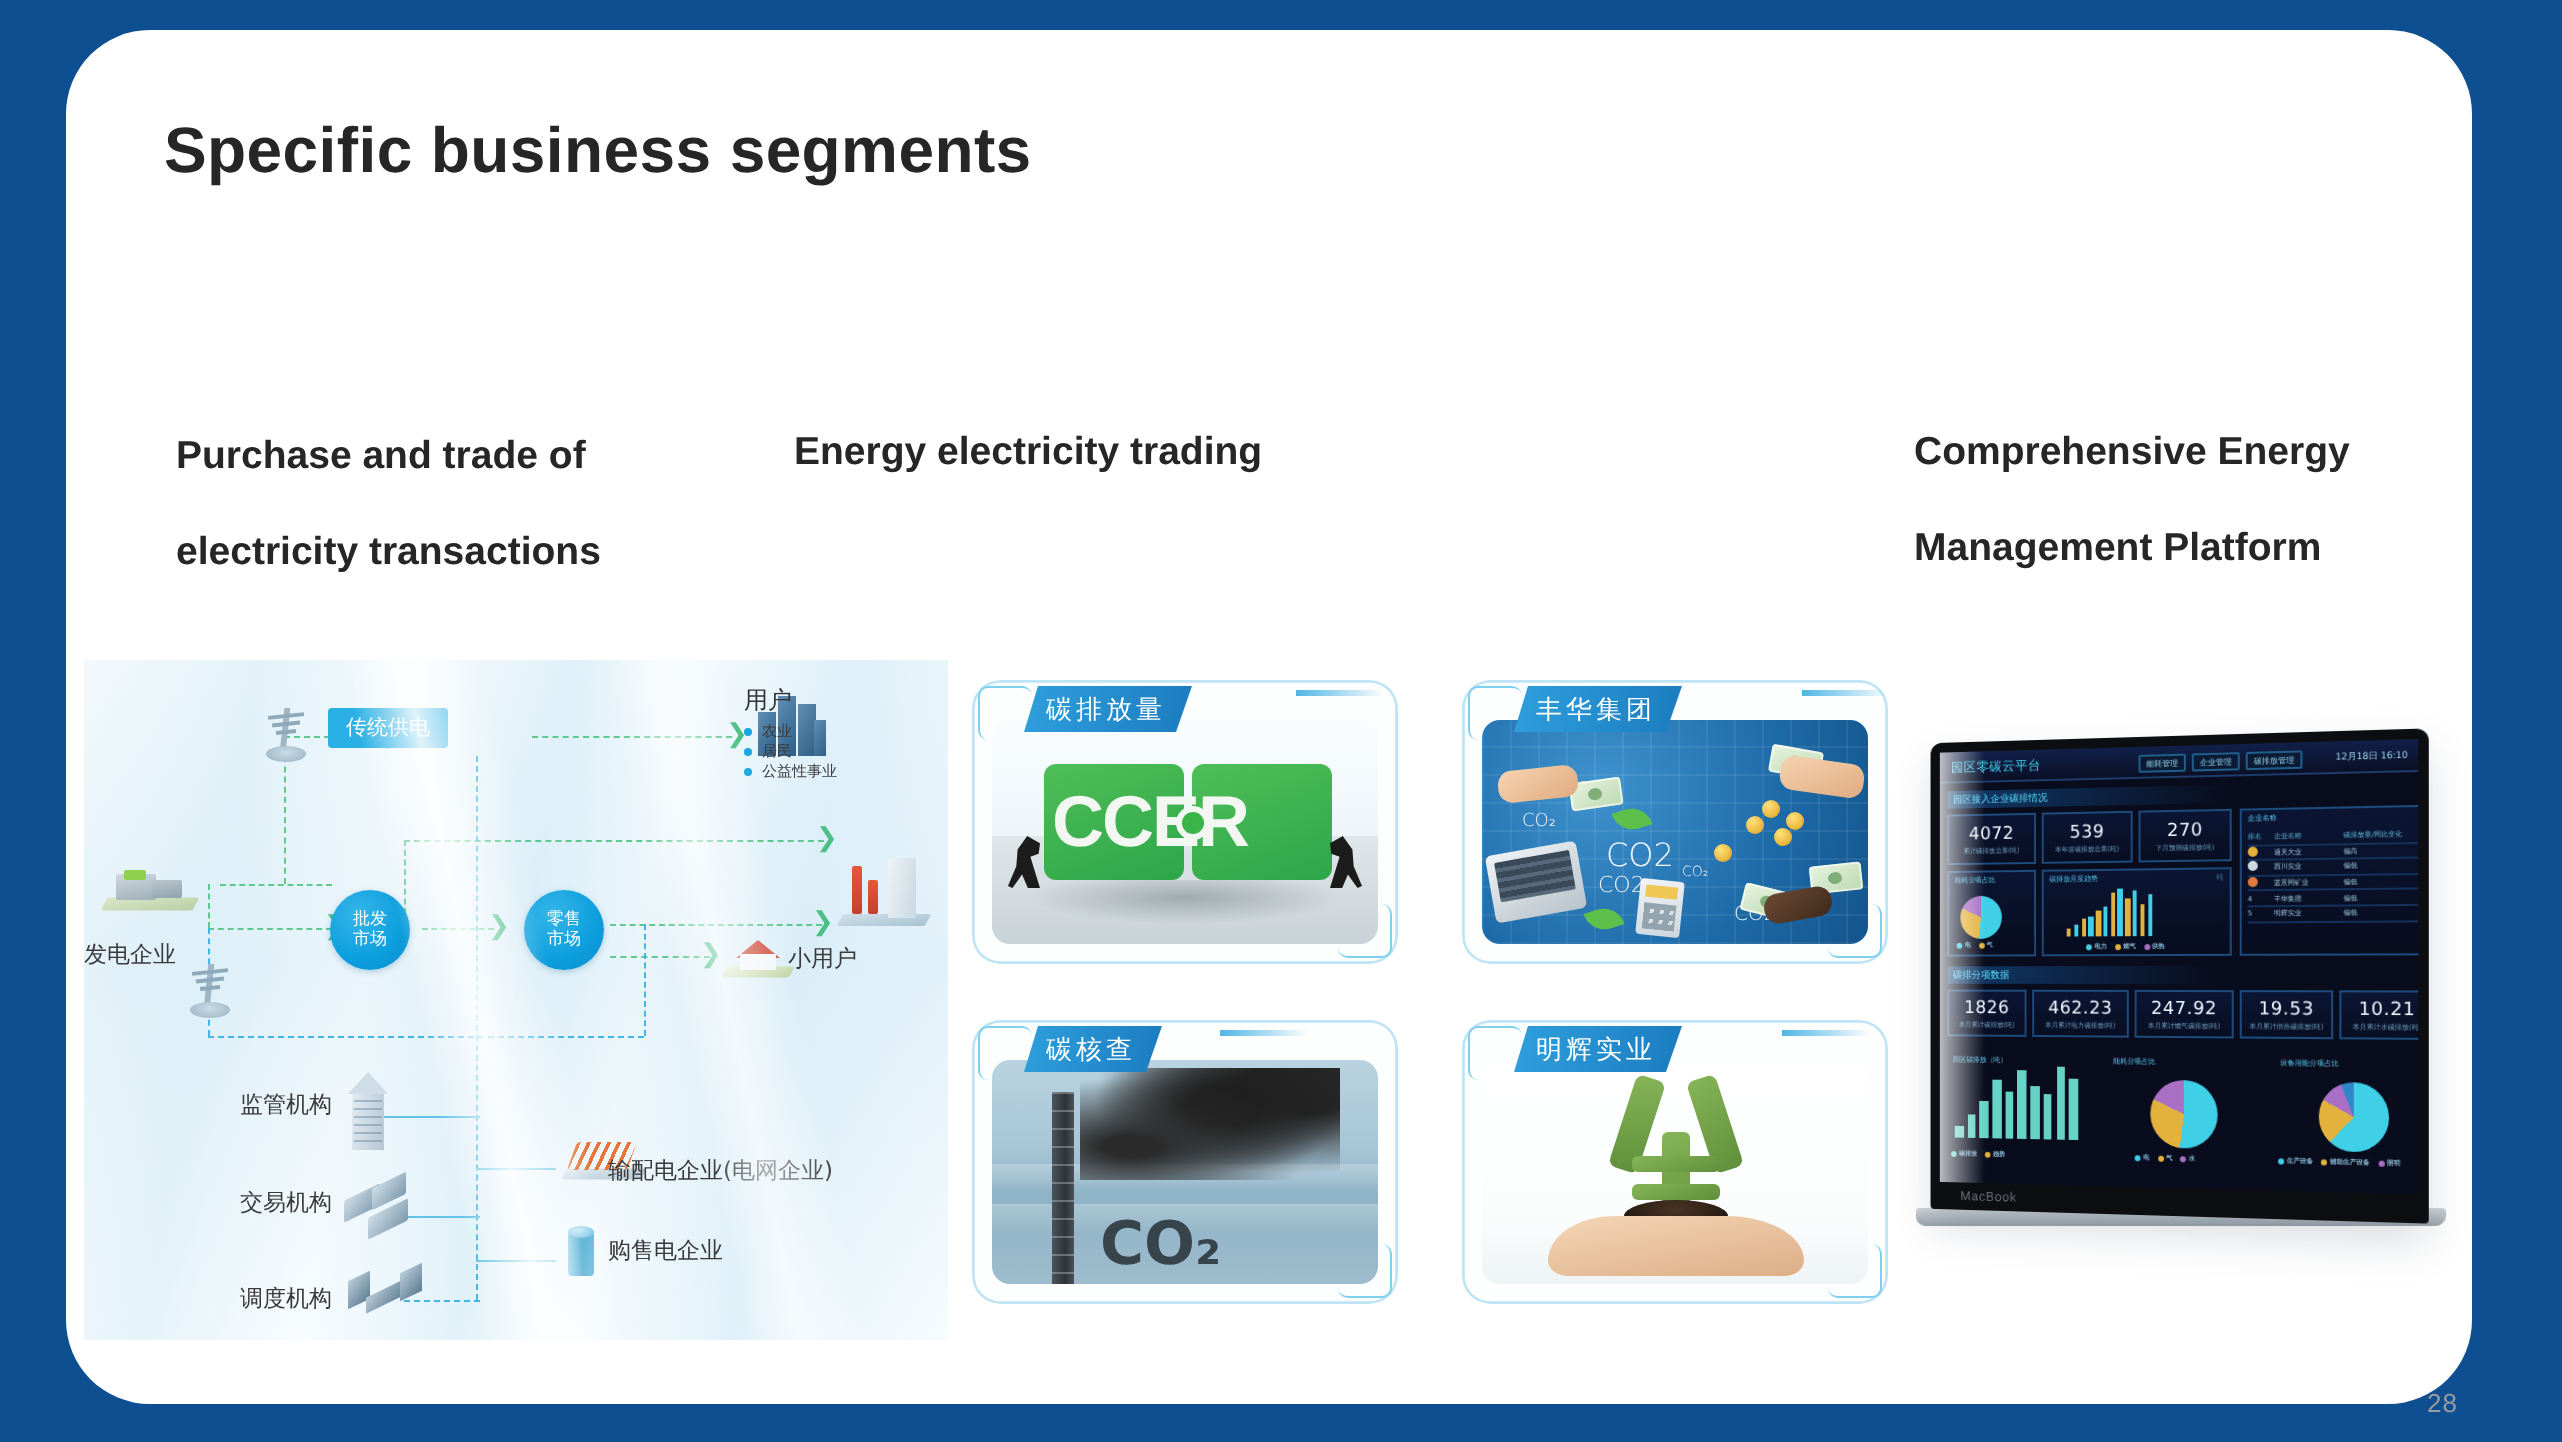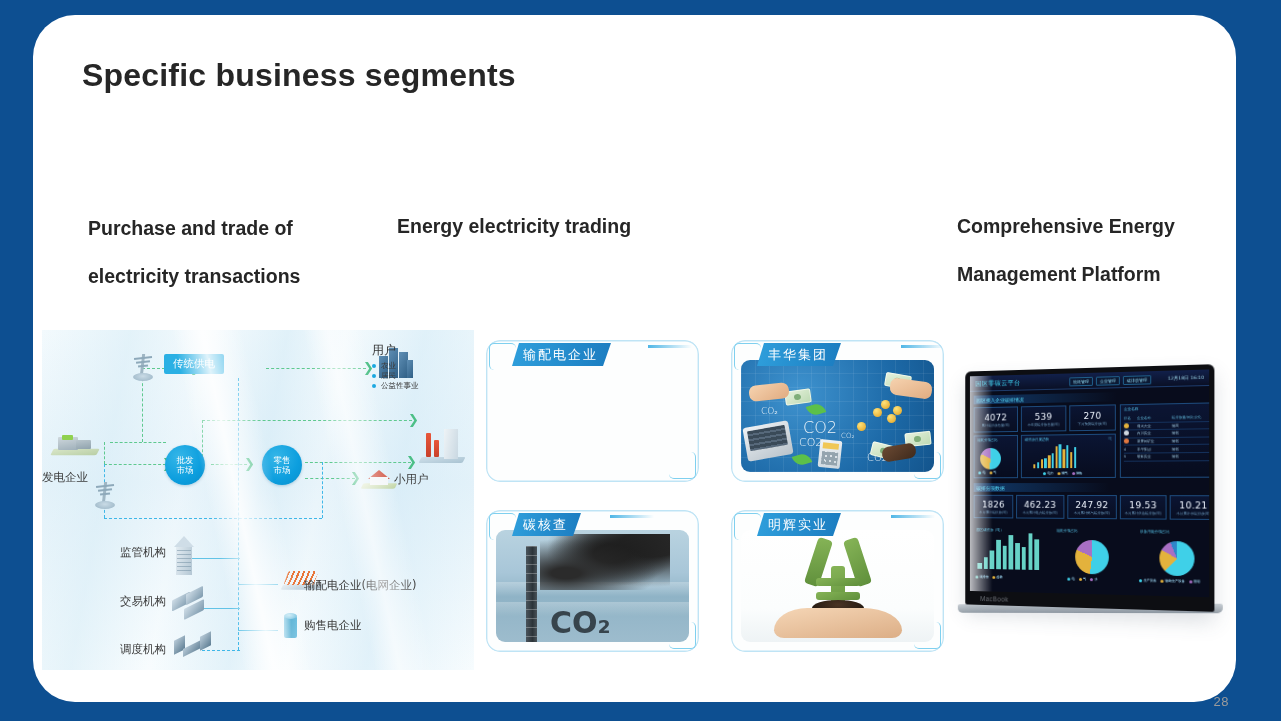--- a/index.html
+++ b/index.html
@@ -776,22 +776,33 @@
       <div class="li">农业</div>
       <div class="li">居民</div>
       <div class="li">公益性事业</div>
     </div>
 
     <div class="sheen"></div>
   </div>
 
   <div class="card" id="card-0">
     <div class="frame"></div>
+    <div class="inner">
+      <div class="ccer">
+        <div class="slab l"></div>
+        <div class="slab r"></div>
+        <div class="txt">CCER</div>
+        <div class="dot"></div>
+        <div class="man l"></div>
+        <div class="man r"></div>
+        <div class="shadow"></div>
+      </div>
+    </div>
     <div class="ribbon-tail" style="left:162px;"></div>
-    <div class="ribbon">输配电企业</div>
+    <div class="ribbon">碳排放量</div>
   </div>
 
   <div class="card" id="card-1">
     <div class="frame"></div>
     <div class="inner">
       <div class="quota">
         <div class="map"></div>
         <div class="co2" style="left:20px;  top:46px; font-size:9px;">CO₂</div>
         <div class="co2" style="left:62px;  top:58px; font-size:16px;">CO2</div>
         <div class="co2" style="left:44px;  top:30px; font-size:6px;">CO₂</div>

